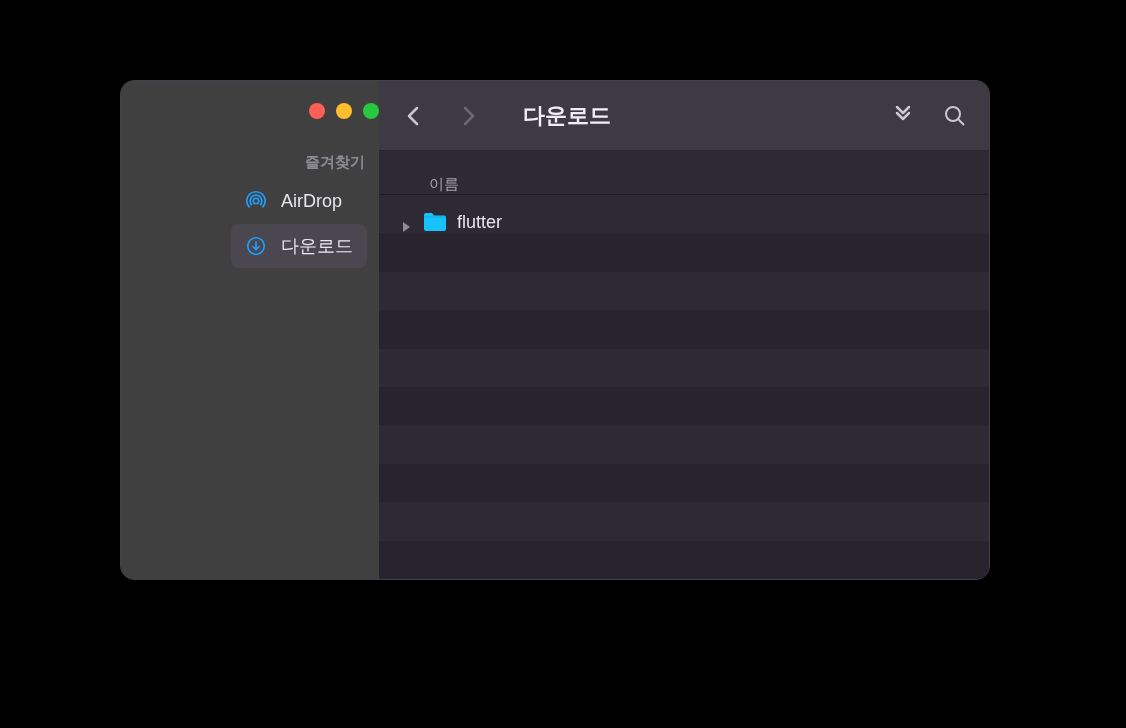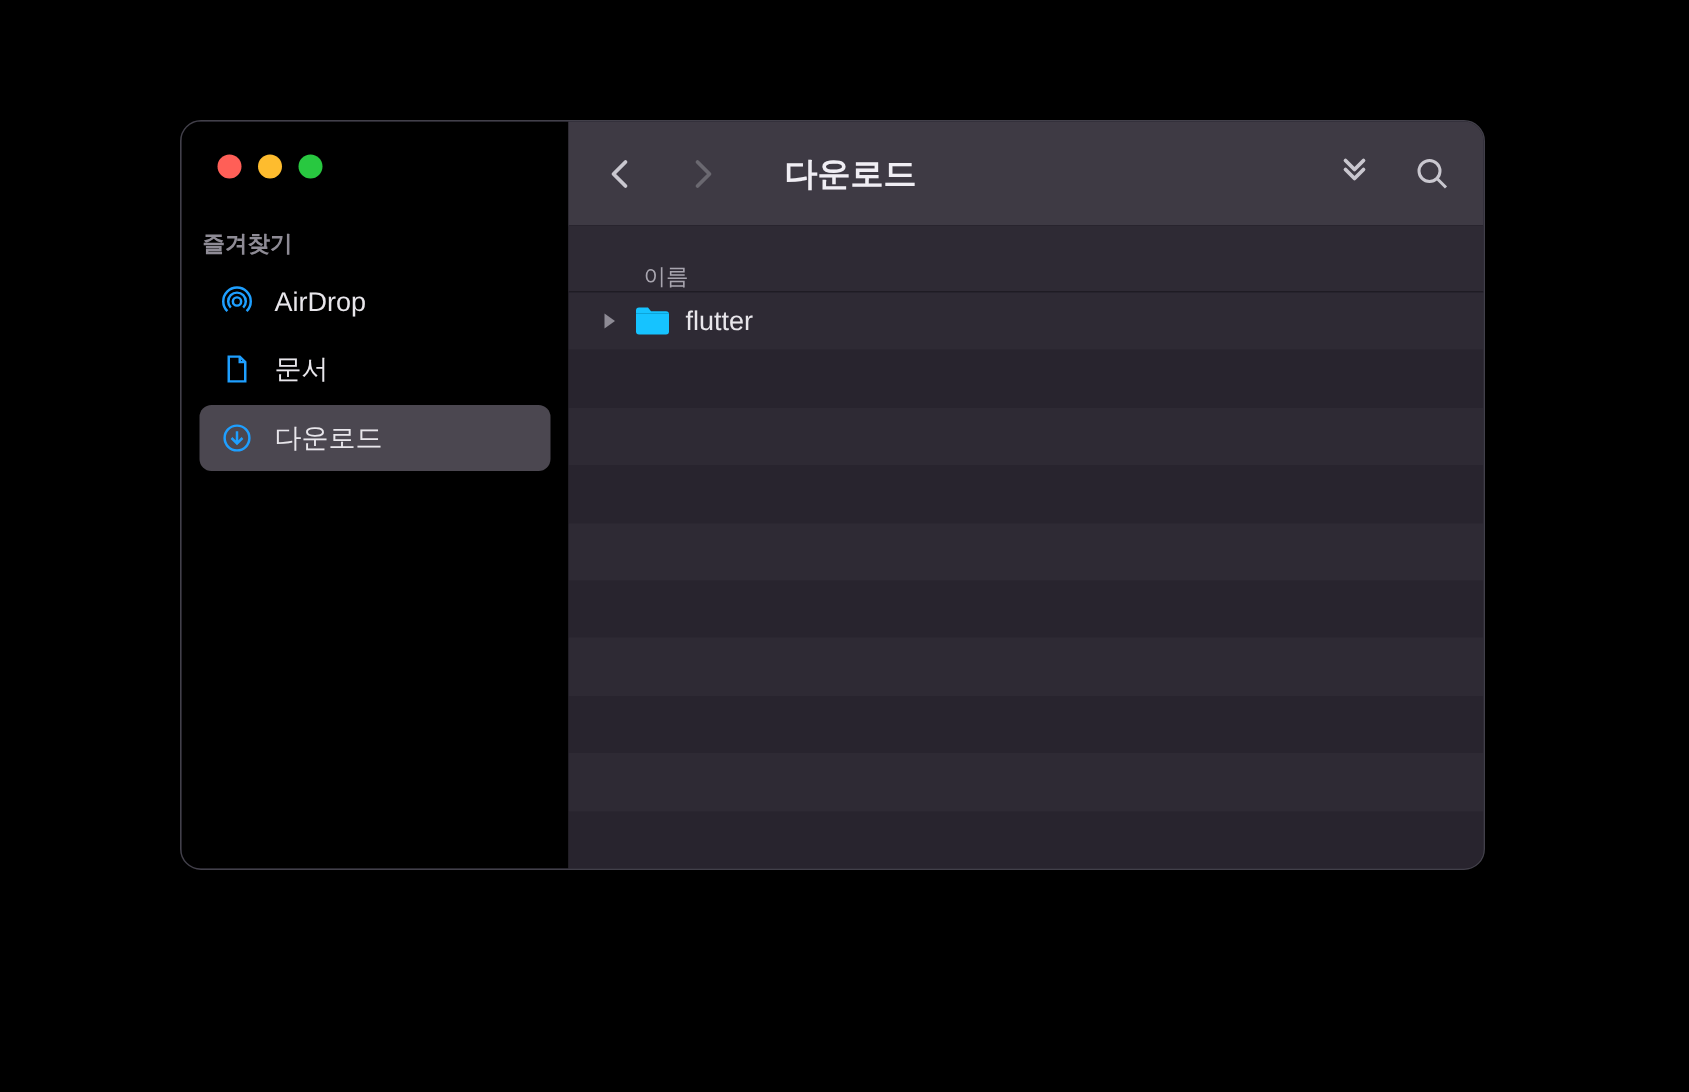--- a/index.html
+++ b/index.html
@@ -25,24 +25,25 @@
       background: #28242e;
       border-radius: 14px;
       overflow: hidden;
       display: flex;
       border: 1px solid #42404a;
       box-shadow: 0 20px 60px rgba(0,0,0,0.6);
     }
     
     .sidebar {
       width: 258px;
-      background: #000000;
+      background: #404040;
       padding-top: 22px;
       display: flex;
       flex-direction: column;
+      align-items: flex-end;
     }
     
     .traffic-lights {
       display: flex;
       gap: 11px;
       padding-left: 24px;
       padding-bottom: 24px;
     }
     
     .traffic-light {
@@ -168,21 +169,21 @@
     .list {
       flex: 1;
       display: flex;
       flex-direction: column;
       overflow: hidden;
     }
     
     .list-row {
       height: 42px;
       display: flex;
-      align-items: center;
+      align-items: flex-end;
       padding-left: 20px;
       gap: 10px;
       font-size: 18px;
       color: #e8e6eb;
     }
     
     .list-row:nth-child(odd) {
       background: #2e2a34;
     }
     
@@ -231,29 +232,20 @@
             <circle cx="12" cy="12" r="3"></circle>
             <path d="M7.5 16.5 a 6.4 6.4 0 1 1 9 0"></path>
             <path d="M5 19 a 10 10 0 1 1 14 0"></path>
           </svg>
         </span>
         <span>AirDrop</span>
       </div>
 
 
 
-      <div class="sidebar-item">
-        <span class="sidebar-icon">
-          <svg viewBox="0 0 24 24" fill="none" stroke="#1e9fff" stroke-width="1.8">
-            <path d="M6 3 L14 3 L18 7 L18 21 L6 21 Z"></path>
-            <path d="M14 3 L14 7 L18 7"></path>
-          </svg>
-        </span>
-        <span>문서</span>
-      </div>
 
       <div class="sidebar-item selected">
         <span class="sidebar-icon">
           <svg viewBox="0 0 24 24" fill="none" stroke="#1e9fff" stroke-width="1.8">
             <circle cx="12" cy="12" r="9"></circle>
             <path d="M12 7 L12 15 M8 12 L12 16 L16 12"></path>
           </svg>
         </span>
         <span>다운로드</span>
       </div>

